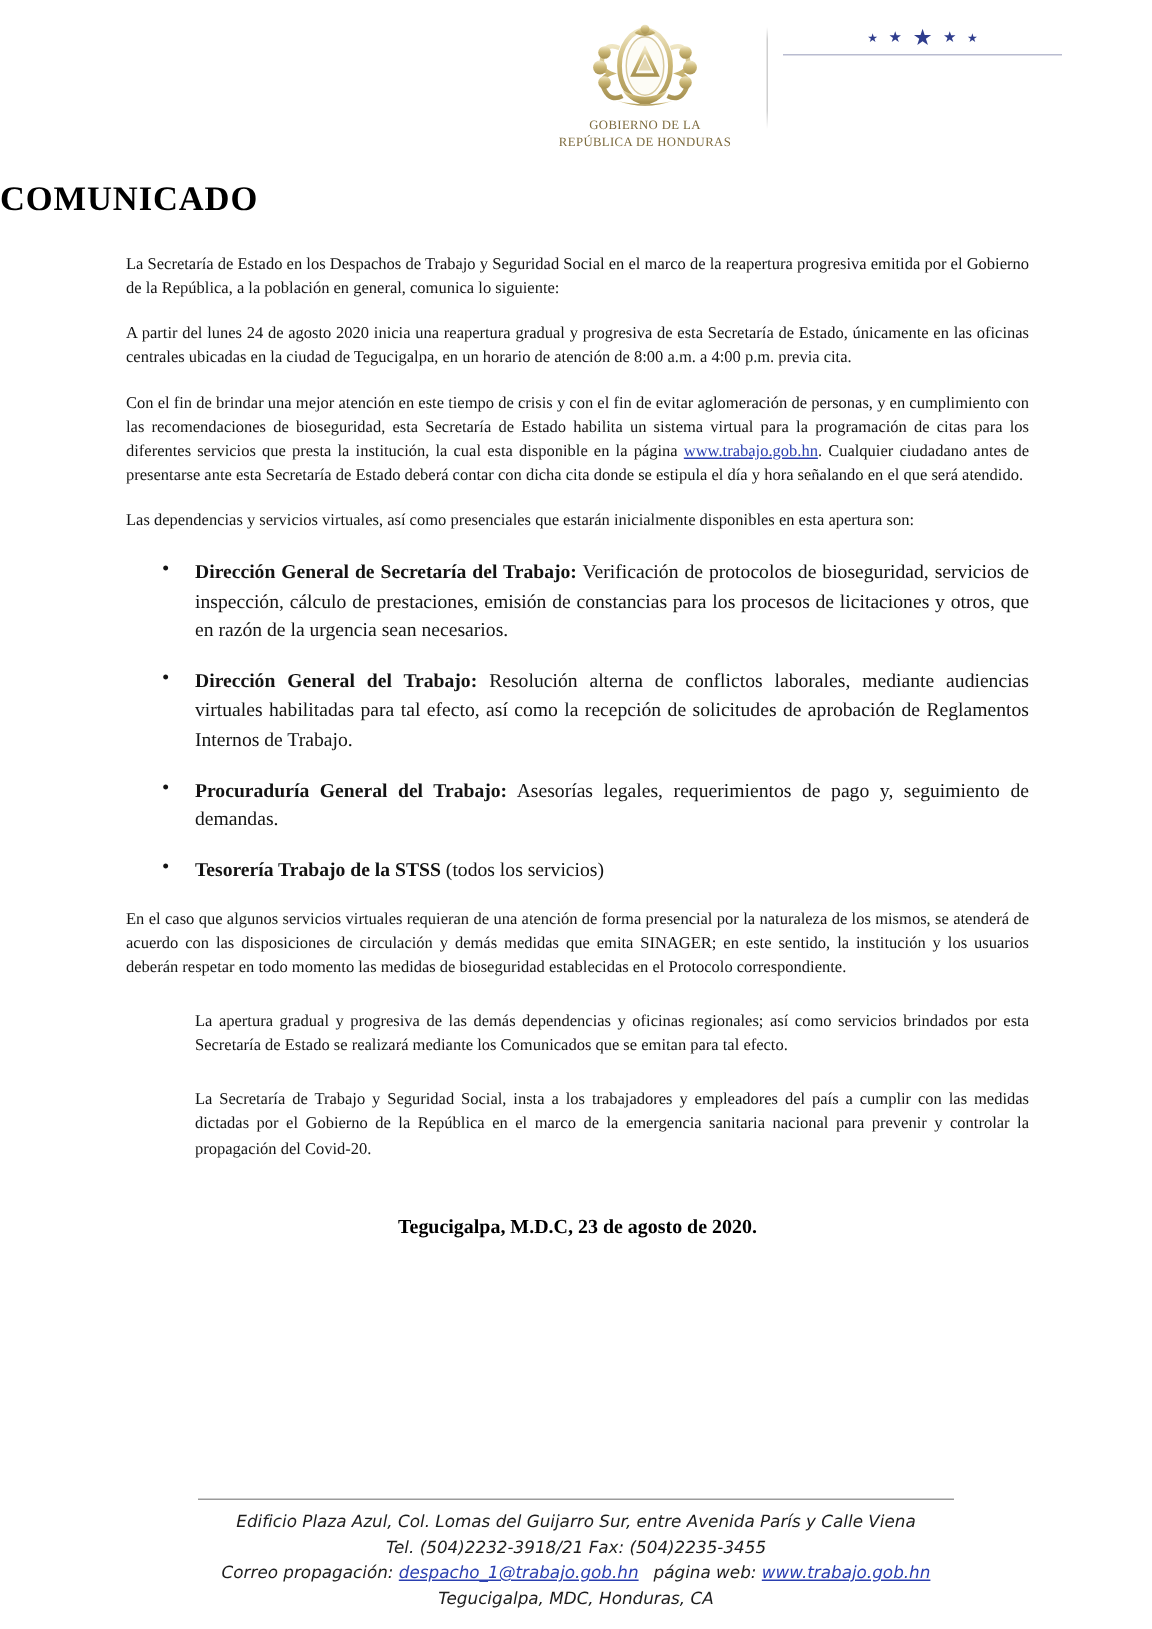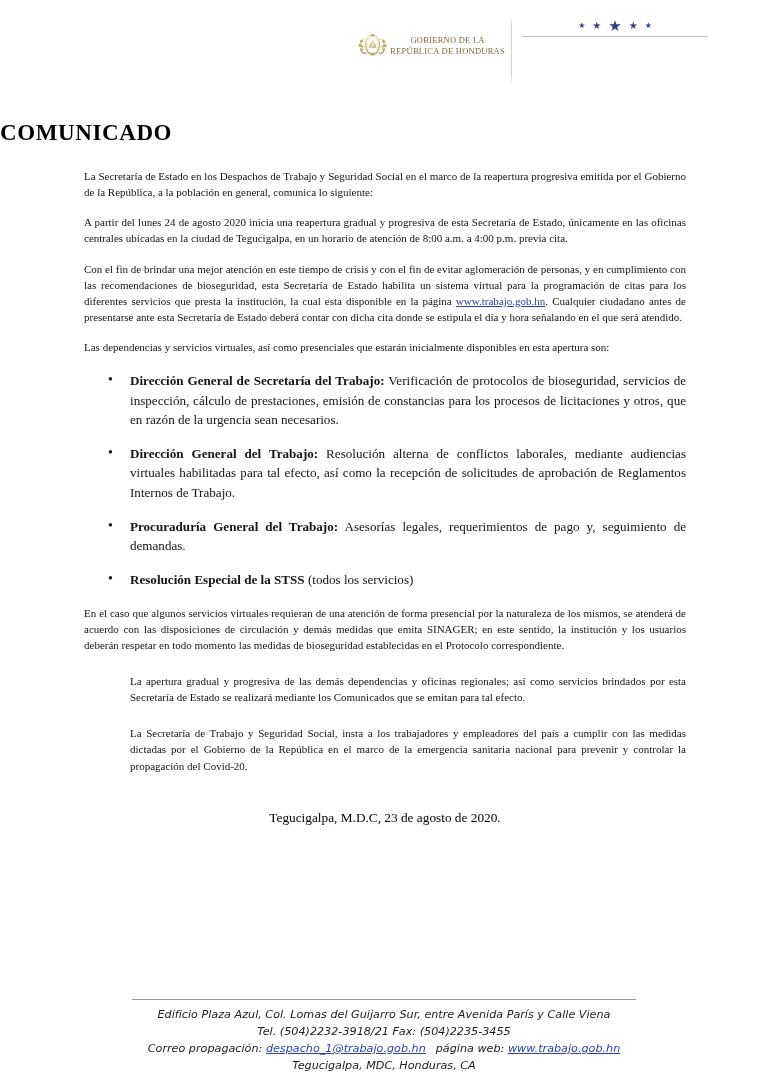--- a/index.html
+++ b/index.html
@@ -30,21 +30,21 @@
   .letterhead {
     display: flex;
     align-items: flex-start;
     justify-content: flex-end;
     padding: 14px 60px 0 0;
     height: 96px;
     box-sizing: border-box;
   }
   .crest-block {
     display: flex;
-    flex-direction: row;
+    flex-direction: column;
     align-items: center;
     width: 150px;
   }
   .crest-svg { display:block; }
   .crest-caption {
     margin-top: 2px;
     text-align: center;
     font-family: "Liberation Serif", serif;
     font-size: 8.5px;
     letter-spacing: .25px;
@@ -147,21 +147,21 @@
     position: absolute;
     left: 24px;
     top: -1px;
     font-size: 14px;
     color: #141414;
   }
   ul.svc-list b { font-weight: bold; }
 
   .signoff {
     text-align: center;
-    font-weight: normal;
+    font-weight: bold;
     font-size: 13.3px;
     margin: 36px 0 0;
     color: #000;
   }
 
   
   .footer {
     position: absolute;
     left: 0;
     right: 0;
@@ -258,21 +258,21 @@
     <p class="para">A partir del lunes 24 de agosto 2020 inicia una reapertura gradual y progresiva de esta Secretaría de Estado, únicamente en las oficinas centrales ubicadas en la ciudad de Tegucigalpa, en un horario de atención de 8:00 a.m. a 4:00 p.m. previa cita.</p>
 
     <p class="para"><span>Con el fin de brindar una mejor atención en este tiempo de crisis y con el fin de evitar aglomeración de personas, y en cumplimiento con las recomendaciones de bioseguridad, esta Secretaría de Estado habilita un sistema virtual para la programación de citas para los diferentes servicios que presta la institución,  la cual esta disponible en la página </span><a class="doc-link" href="#">www.trabajo.gob.hn</a><span>. Cualquier ciudadano antes de presentarse  ante esta Secretaría de Estado deberá contar con dicha cita donde se estipula el día y hora señalando en el que será atendido.</span></p>
 
     <p class="para">Las dependencias y servicios virtuales, así como presenciales que estarán inicialmente disponibles en esta apertura son:</p>
 
     <ul class="svc-list">
       <li><b>Dirección General de Secretaría del Trabajo:</b><span> Verificación de protocolos de bioseguridad, servicios de inspección, cálculo de prestaciones, emisión de constancias para los procesos de licitaciones y otros, que en razón de la urgencia sean necesarios.</span></li>
       <li><b>Dirección General del Trabajo:</b><span> Resolución alterna de conflictos laborales, mediante audiencias virtuales habilitadas para tal efecto, así como la recepción de solicitudes de aprobación de Reglamentos Internos de Trabajo.</span></li>
       <li><b>Procuraduría General del Trabajo:</b><span> Asesorías legales, requerimientos de pago y, seguimiento de demandas.</span></li>
-      <li><b>Resolución Especial de la STSS</b><span> (todos los servicios)</span></li>
+      <li><b>Tesorería Trabajo de la STSS</b><span> (todos los servicios)</span></li>
     </ul>
 
     <p class="para">En el caso que algunos servicios virtuales requieran de una atención de forma presencial por la naturaleza de los mismos, se atenderá de acuerdo con las disposiciones de circulación y demás medidas que emita SINAGER; en este sentido, la institución y los usuarios deberán respetar en todo momento las medidas de bioseguridad establecidas en el Protocolo correspondiente.</p>
 
     <p class="para gap-top">La apertura gradual y progresiva de las demás dependencias y oficinas regionales; así como servicios brindados por esta Secretaría de Estado se realizará mediante los Comunicados que se emitan para tal efecto.</p>
 
     <p class="para gap-top">La Secretaría de Trabajo y Seguridad Social, insta a los trabajadores y empleadores del país a cumplir con las medidas dictadas por el Gobierno de la República en el marco de la emergencia sanitaria nacional para prevenir y controlar la propagación del Covid-20.</p>
 
     <p class="signoff">Tegucigalpa, M.D.C, 23 de agosto de 2020.</p>
   </div>

